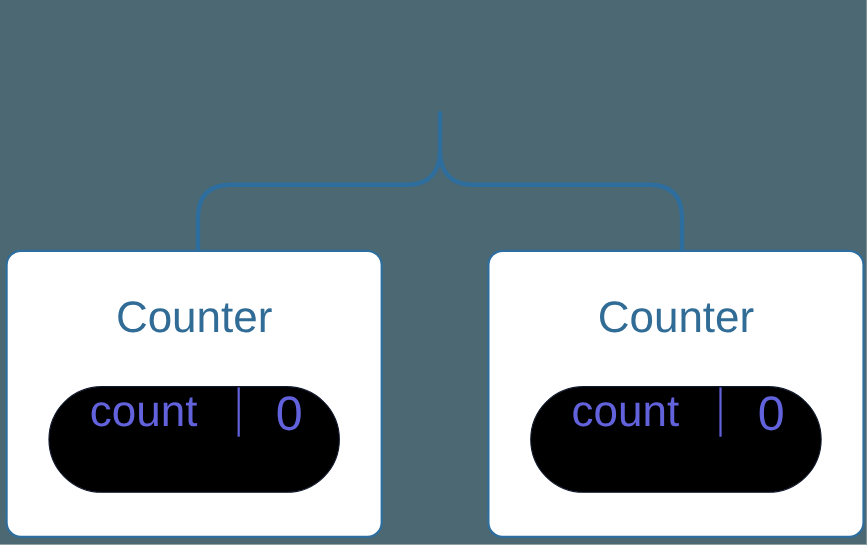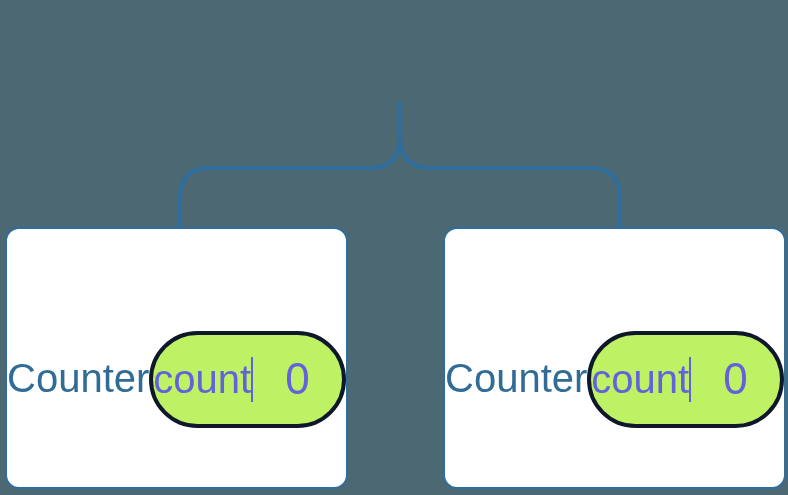--- a/index.html
+++ b/index.html
@@ -45,43 +45,43 @@
   .component-card {
     position: absolute;
     top: 227px;
     width: 343px;
     height: 262px;
     background: #ffffff;
     border: 2px solid #2e6e9e;
     border-radius: 14px;
     box-sizing: border-box;
     display: flex;
-    flex-direction: row;
+    flex-direction: column;
     align-items: center;
   }
   .card-left  { left: 5px; }
   .card-right { left: 443px; }
   .component-title {
     margin-top: 40px;
     font-size: 40px;
     font-weight: 500;
     color: #306c96;
     line-height: 1;
   }
   .state-pill {
     margin-top: 42px;
     width: 265px;
     height: 97px;
-    border: 4px solid #0f172a;
+    border: 1px solid #0f172a;
     border-radius: 50px;
     box-sizing: border-box;
     display: flex;
-    align-items: center;
+    align-items: flex-start;
     overflow: hidden;
-    background: #bef264;
+    background: #000000;
   }
   .state-key {
     flex: 1;
     border-right: 2px solid #6262dd;
     display: flex;
     align-items: center;
     justify-content: center;
     font-size: 40px;
     font-weight: 500;
     color: #6262dd;

